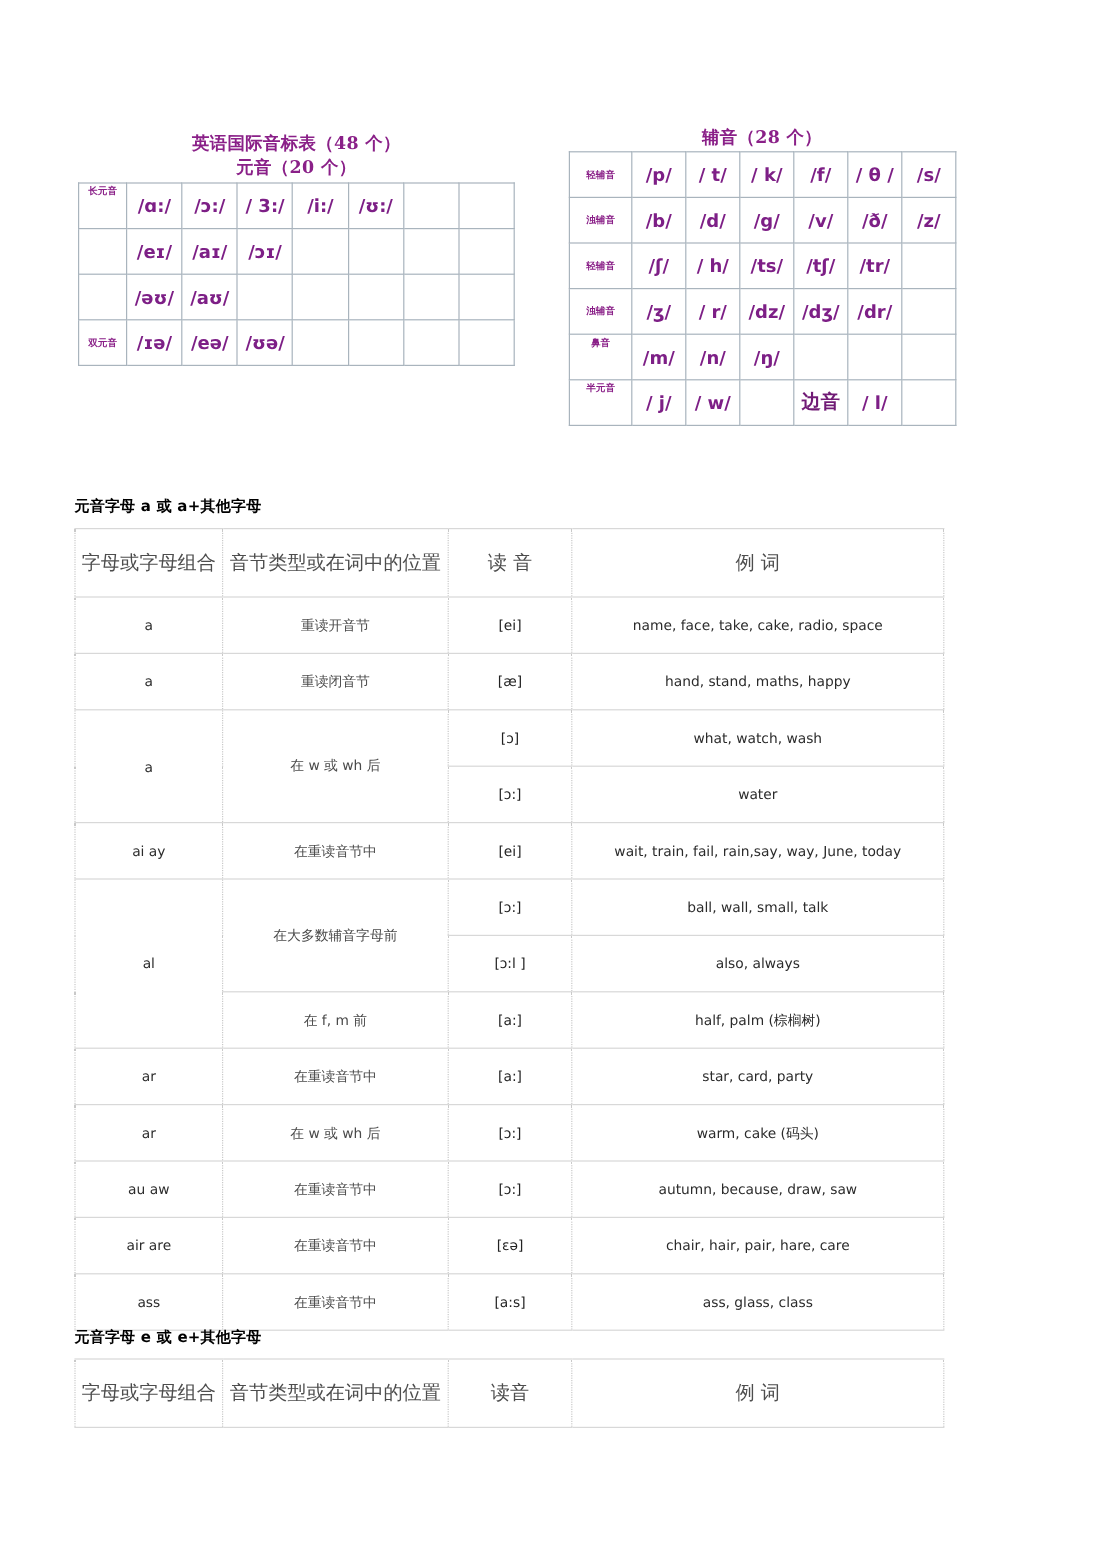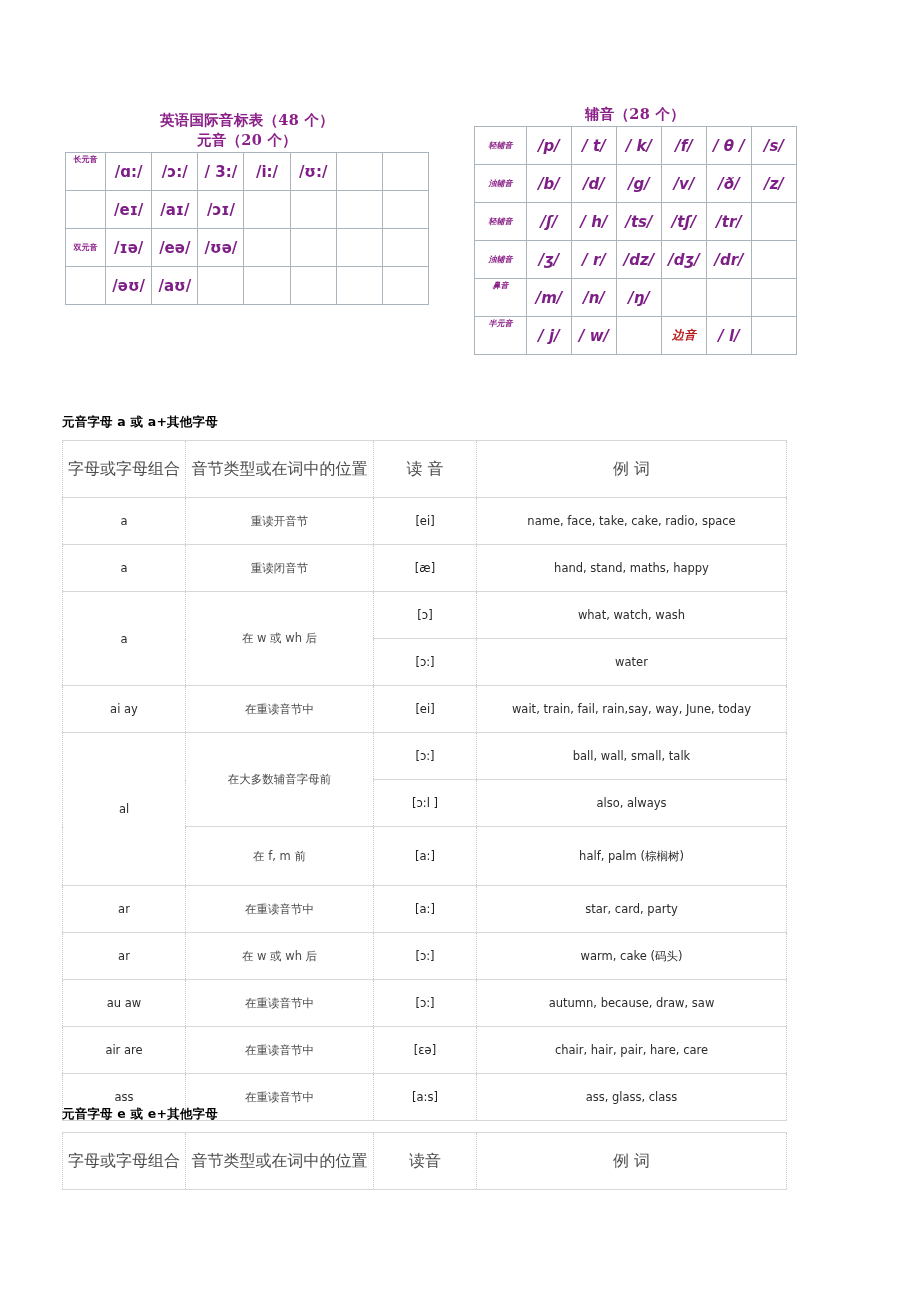--- a/index.html
+++ b/index.html
@@ -70,37 +70,37 @@
     padding-top: 2px;
     line-height: 10px;
   }
   table.ipa td.lbl-mid {
     vertical-align: middle;
     padding-top: 0;
   }
   table.ipa td.empty { }
   table.ipa td.bian {
     font-family: "DejaVu Serif", "Liberation Serif", serif;
-    font-size: 12px;
-    color: #b91c1c;
+    font-size: 16px;
+    color: #701a75;
   }
 
   #vowel-table { width: 364px; margin-top: 2px; }
   #vowel-table col.c0 { width: 40px; }
   #vowel-table col.cx { width: 46px; }
   #vowel-table tr { height: 38px; }
 
   
   #consonant-block {
     position: absolute;
     left: 474px;
     top: 105px;
     width: 322px;
   }
-  #consonant-table { width: 322px; margin-top: 2px; font-style: italic; }
+  #consonant-table { width: 322px; margin-top: 2px; }
   #consonant-table col.c0 { width: 52px; }
   #consonant-table col.cx { width: 45px; }
   #consonant-table tr { height: 38px; }
 
   
   .section-heading {
     font-family: "DejaVu Sans", "Liberation Sans", sans-serif;
     font-size: 12.5px;
     font-weight: bold;
     color: #000;
@@ -192,34 +192,34 @@
           <td class="lbl"></td>
           <td>/eɪ/</td>
           <td>/aɪ/</td>
           <td>/ɔɪ/</td>
           <td class="empty"></td>
           <td class="empty"></td>
           <td class="empty"></td>
           <td class="empty"></td>
         </tr>
         <tr>
+          <td class="lbl"></td>
+          <td>/əʊ/</td>
+          <td>/aʊ/</td>
+          <td class="empty"></td>
+          <td class="empty"></td>
+          <td class="empty"></td>
+          <td class="empty"></td>
+          <td class="empty"></td>
+        </tr>
+        <tr>
           <td class="lbl lbl-mid">双元音</td>
           <td>/ɪə/</td>
           <td>/eə/</td>
           <td>/ʊə/</td>
-          <td class="empty"></td>
-          <td class="empty"></td>
-          <td class="empty"></td>
-          <td class="empty"></td>
-        </tr>
-        <tr>
-          <td class="lbl"></td>
-          <td>/əʊ/</td>
-          <td>/aʊ/</td>
-          <td class="empty"></td>
           <td class="empty"></td>
           <td class="empty"></td>
           <td class="empty"></td>
           <td class="empty"></td>
         </tr>
       </tbody>
     </table>
   </div>
 
   <div id="consonant-block">
@@ -348,21 +348,21 @@
       <tr style="height:47px;">
         <td class="c-letters" rowspan="3">al</td>
         <td class="c-pos" rowspan="2">在大多数辅音字母前</td>
         <td class="c-sound">[ɔ:]</td>
         <td class="c-words">ball, wall, small, talk</td>
       </tr>
       <tr style="height:47px;">
         <td class="c-sound">[ɔ:l ]</td>
         <td class="c-words">also, always</td>
       </tr>
-      <tr style="height:59px;">
+      <tr style="height:47px;">
         <td class="c-pos">在 f, m 前</td>
         <td class="c-sound">[a:]</td>
         <td class="c-words">half, palm (棕榈树)</td>
       </tr>
 
       <tr style="height:47px;">
         <td class="c-letters">ar</td>
         <td class="c-pos">在重读音节中</td>
         <td class="c-sound">[a:]</td>
         <td class="c-words">star, card, party</td>

